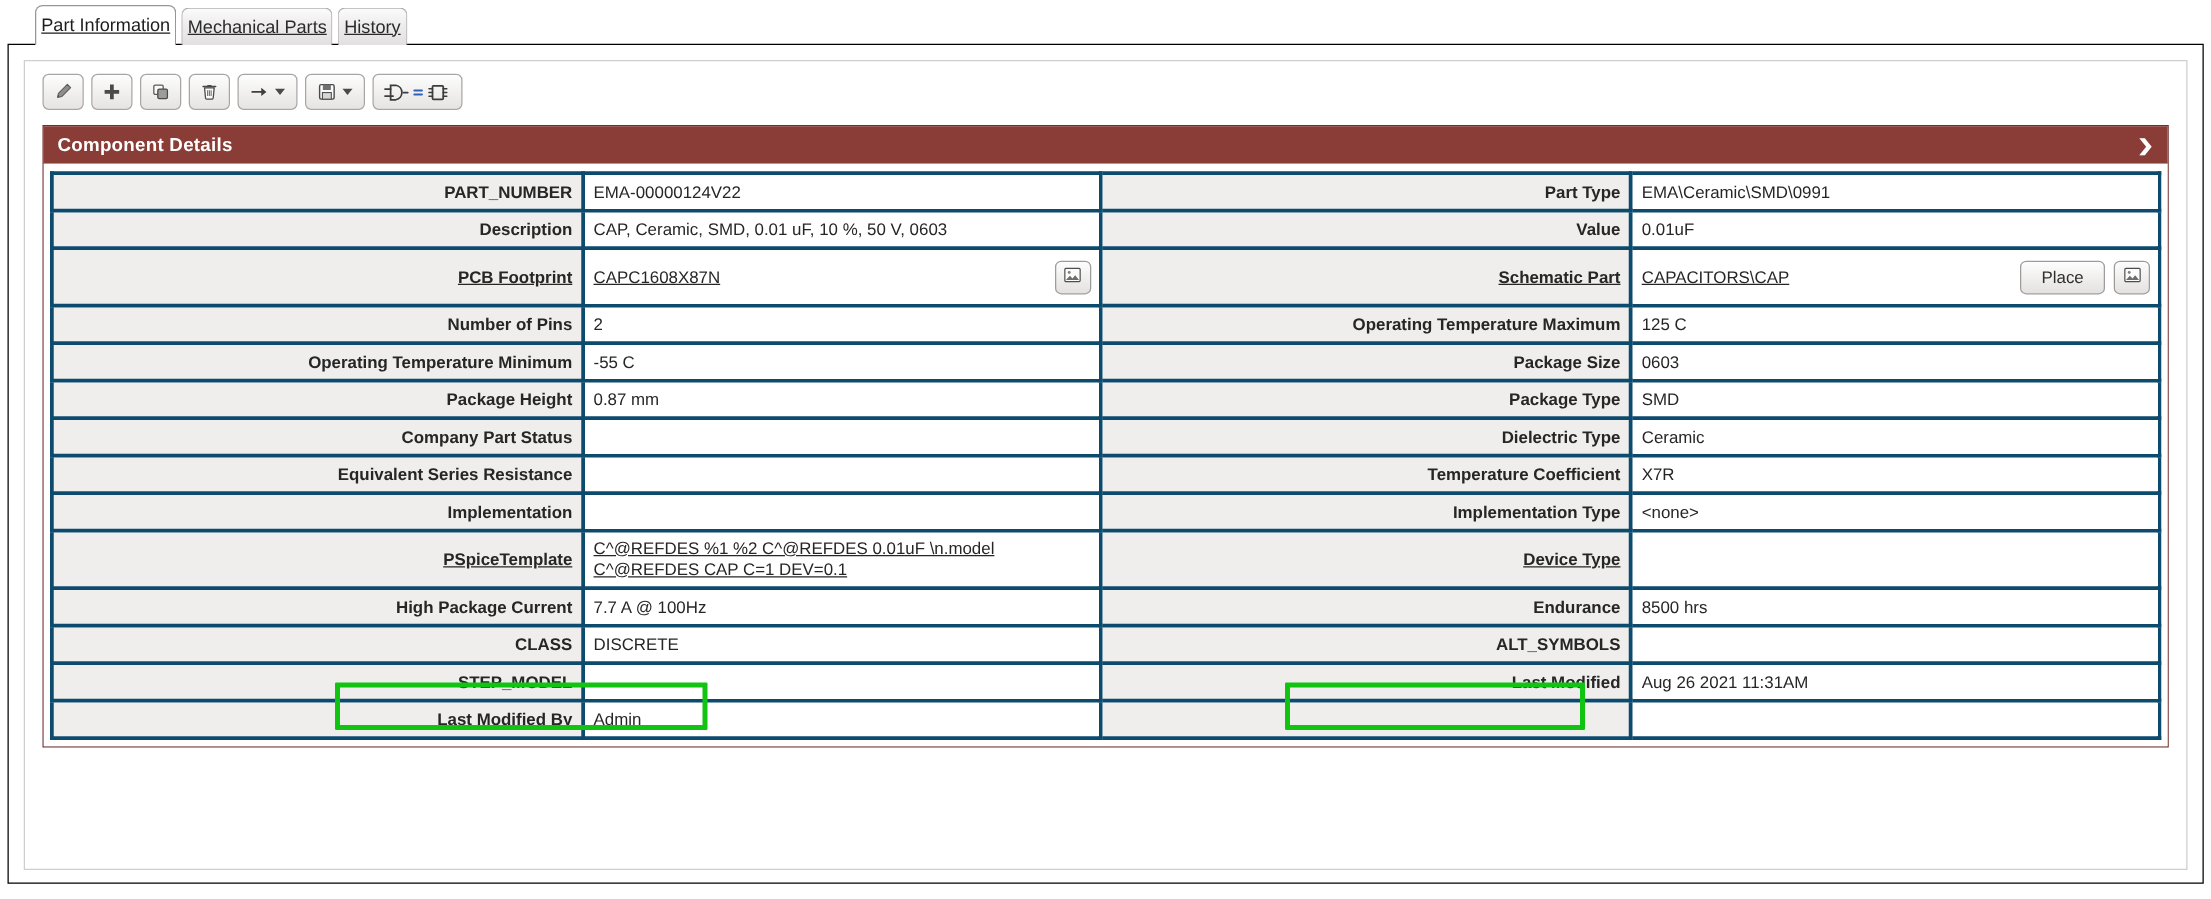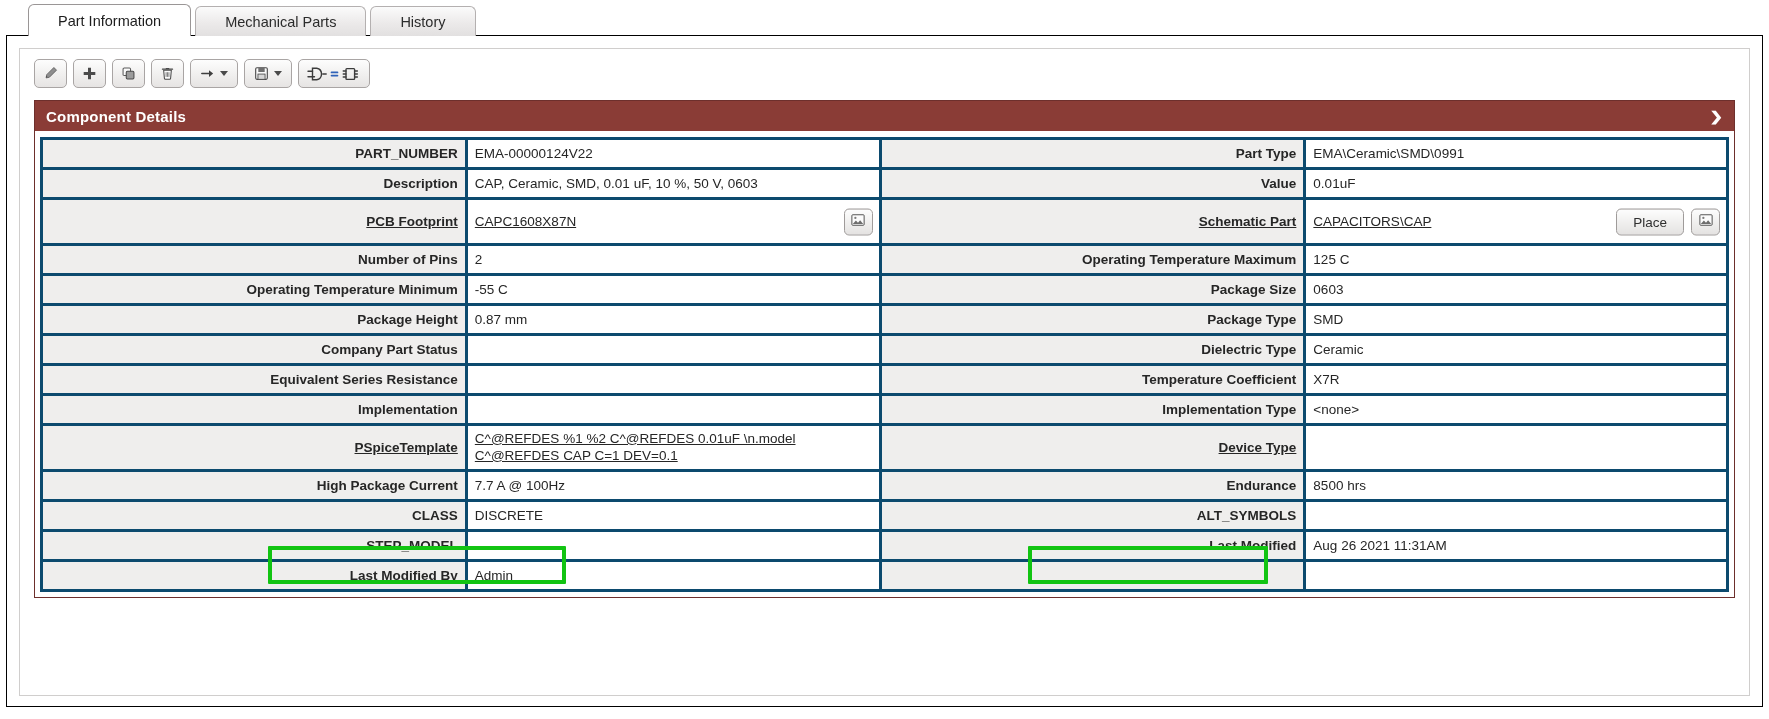--- a/index.html
+++ b/index.html
@@ -21,33 +21,34 @@
     position: relative;
     height: 36px;
     padding-left: 22px;
     display: flex;
     align-items: flex-end;
     gap: 4px;
     background: #ffffff;
   }
   .tab {
     height: 30px;
-    padding: 0 29px;
+    padding: 0 4px;
     display: flex;
     align-items: center;
     font-size: 14.5px;
     color: #2b2b2b;
     background: linear-gradient(to bottom, #fbfbfb 0%, #eceaea 55%, #e2e0e0 100%);
     border: 1px solid #b4b0b0;
     border-bottom: none;
     border-radius: 6px 6px 0 0;
     position: relative;
     z-index: 1;
     white-space: nowrap;
     cursor: default;
+    text-decoration: underline;
   }
   .tab.active {
     background: #ffffff;
     border-color: #9a9696;
     z-index: 3;
     height: 32px;
     color: #1d1d1d;
   }
 
   

